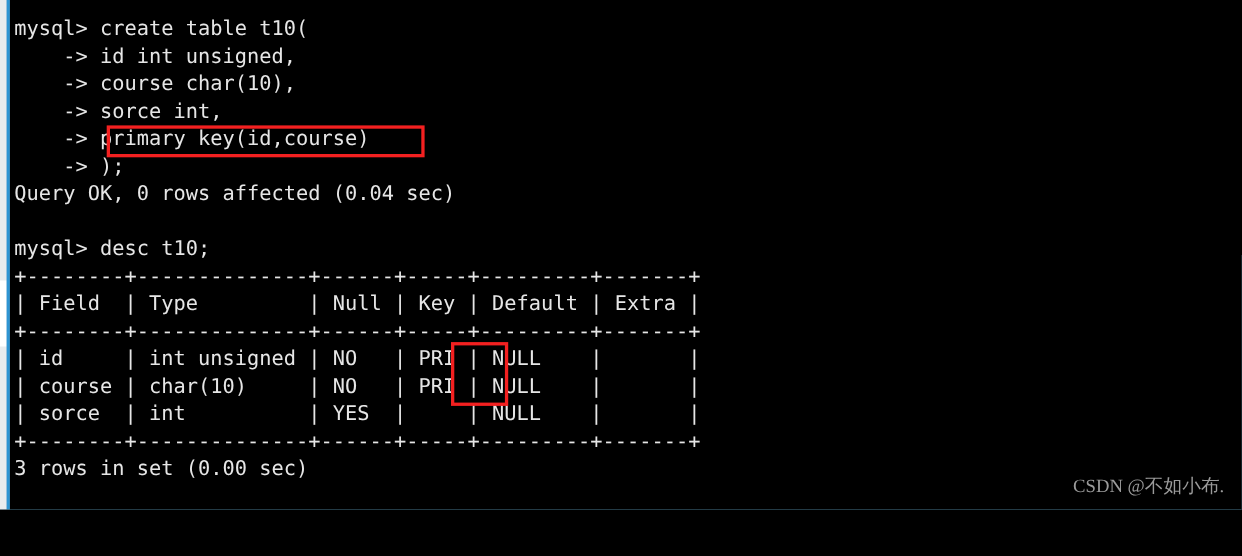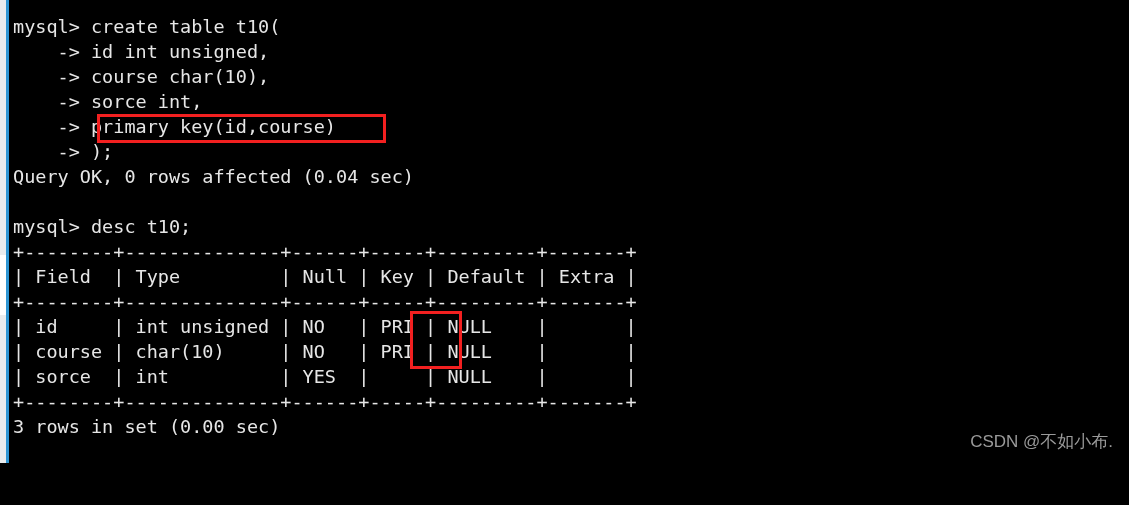--- a/index.html
+++ b/index.html
@@ -111,21 +111,21 @@
     height: 23px;
     background: #00ff00;
   }
 
   
   #watermark {
     position: absolute;
     right: 16px;
     bottom: 10px;
     color: #9a9a9a;
-    font-family: Liberation Sans, sans-serif;
+    font-family: Liberation Serif, serif;
     font-size: 17px;
     line-height: 22px;
     white-space: pre;
     user-select: none;
   }
 </style>
 </head>
 <body>
 
 <div id="terminal-window">

